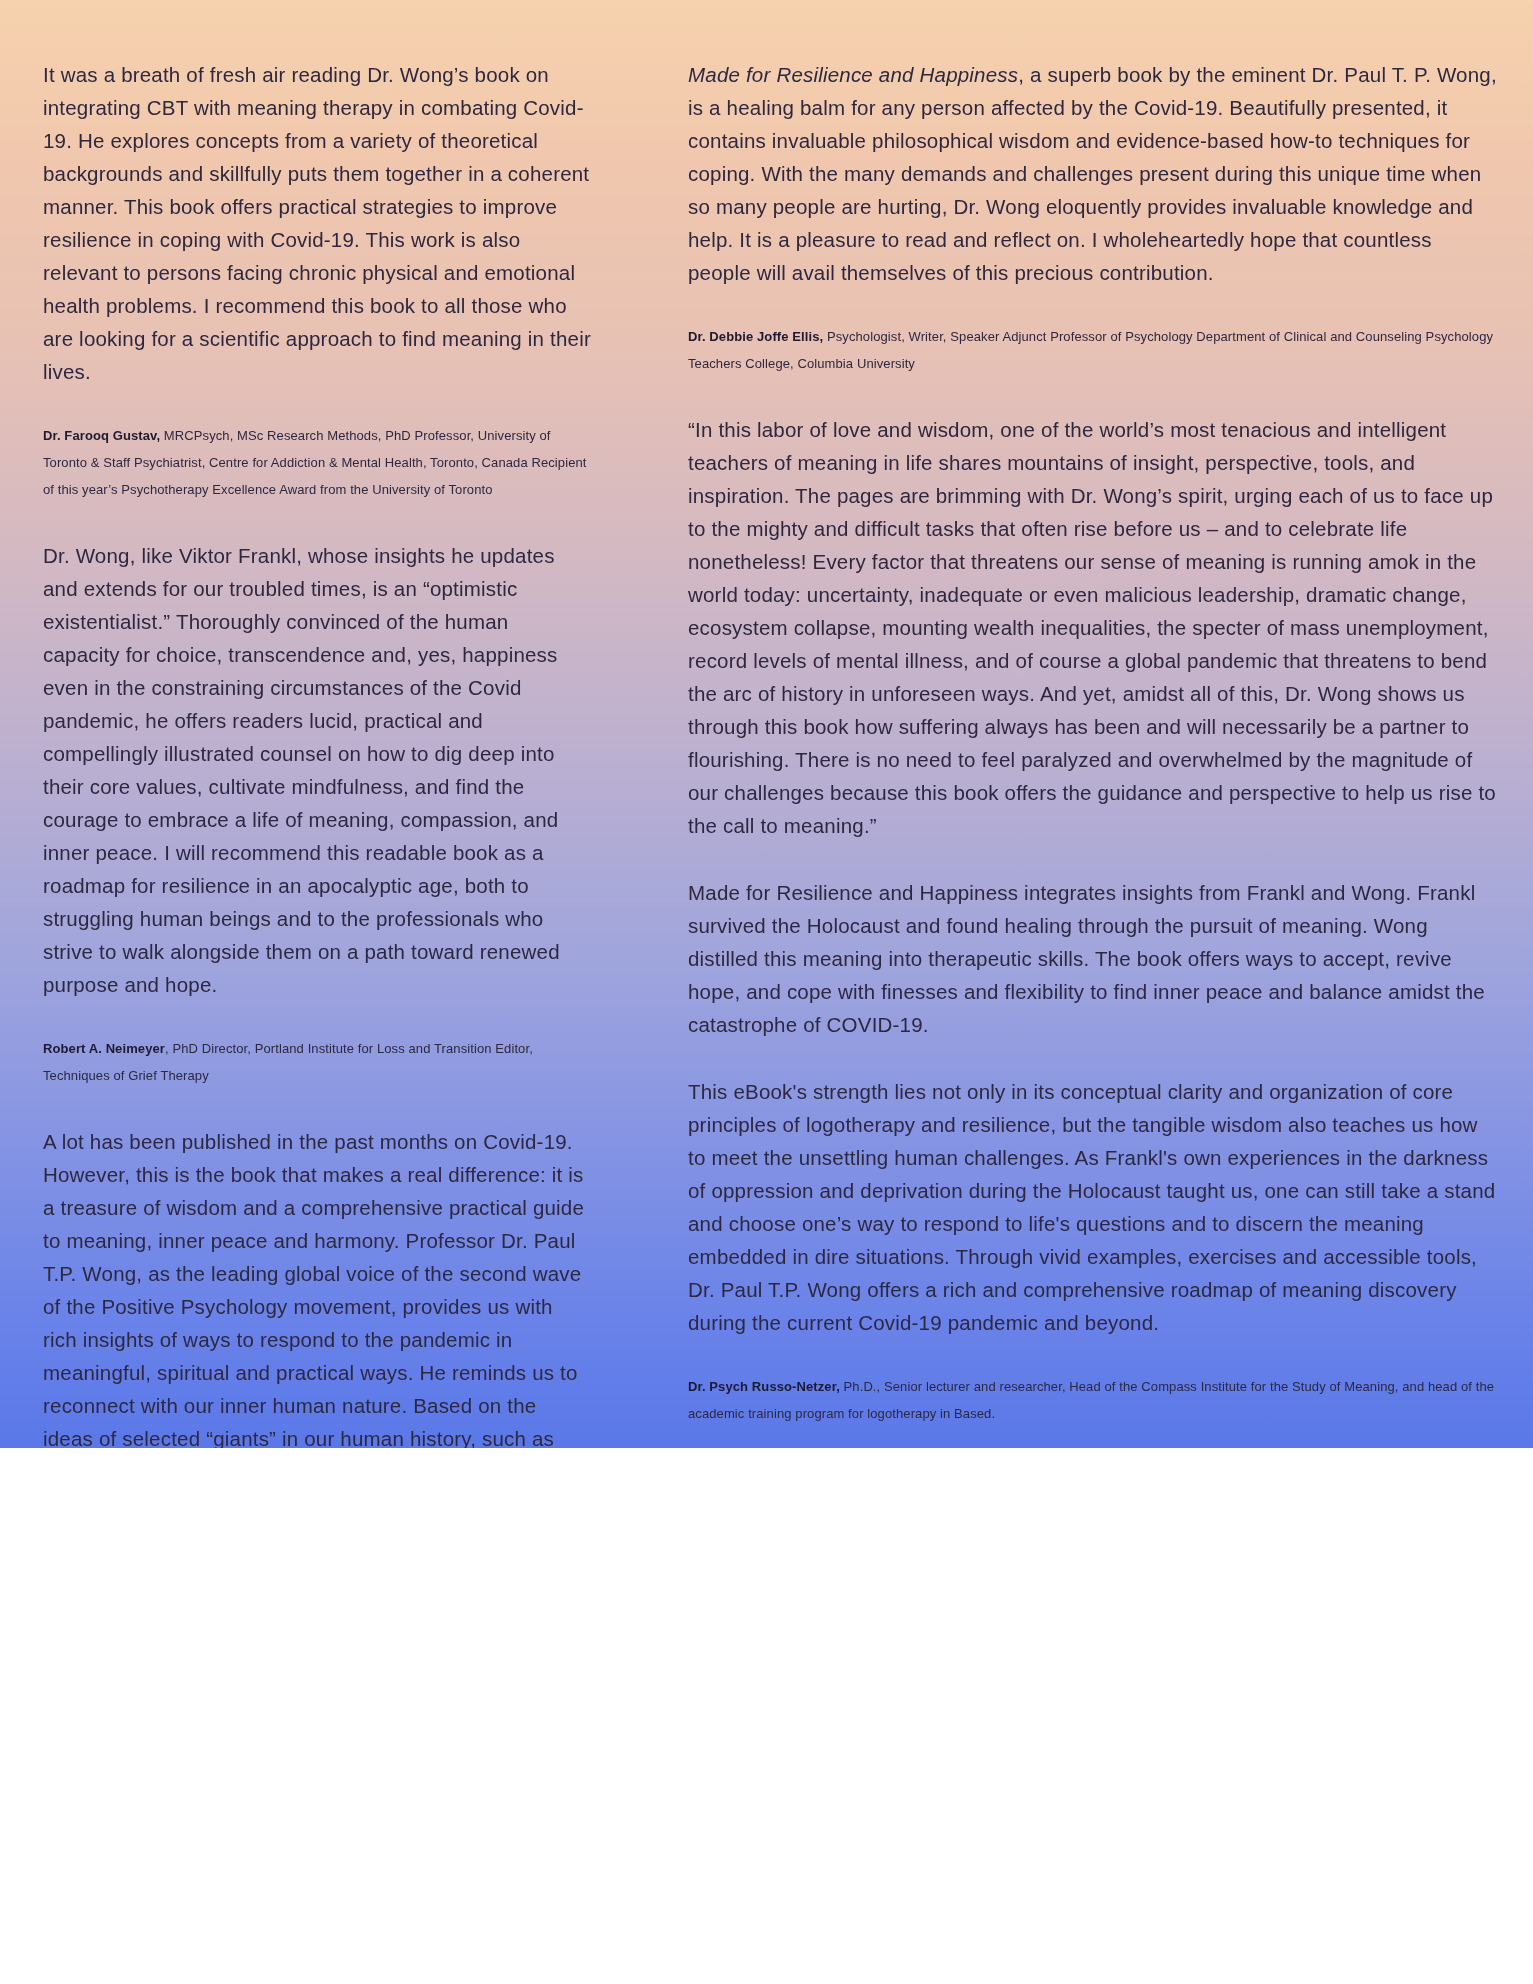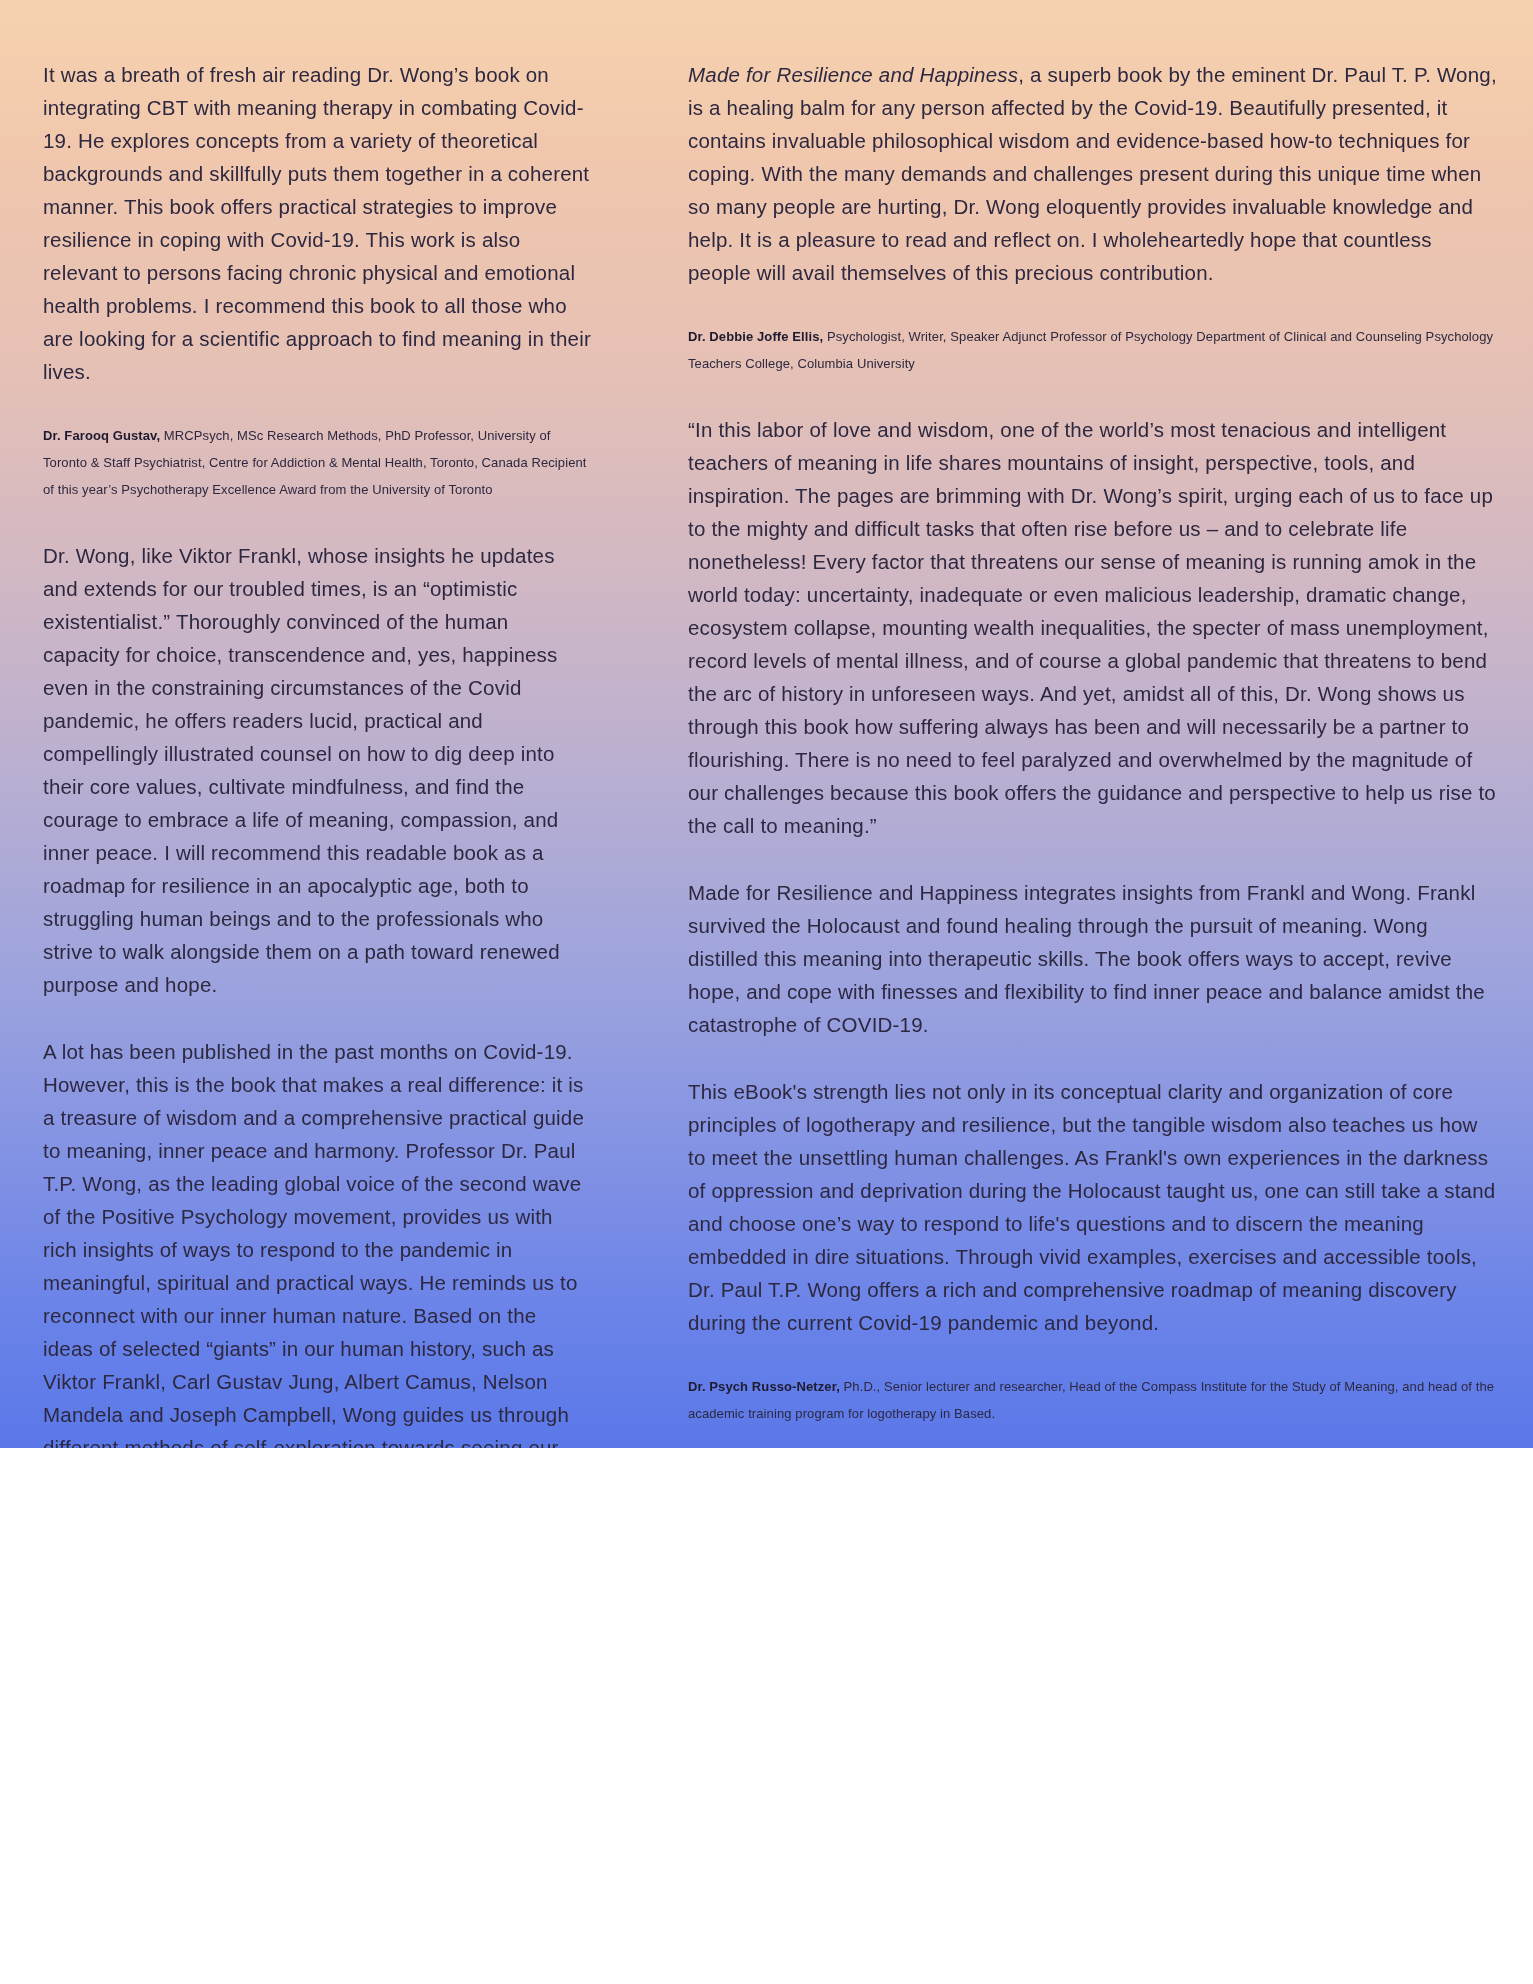--- a/index.html
+++ b/index.html
@@ -90,20 +90,21 @@
 </head>
 <body>
 
 <div class="page">
 
   <div class="col col-left">
     <p class="quote">It was a breath of fresh air reading Dr. Wong’s book on integrating CBT with meaning therapy in combating Covid-19. He explores concepts from a variety of theoretical backgrounds and skillfully puts them together in a coherent manner. This book offers practical strategies to improve resilience in coping with Covid-19. This work is also relevant to persons facing chronic physical and emotional health problems. I recommend this book to all those who are looking for a scientific approach to find meaning in their lives.</p>
     <p class="attr"><strong>Dr. Farooq Gustav,</strong><span> MRCPsych, MSc Research Methods, PhD Professor, University of Toronto &amp; Staff Psychiatrist, Centre for Addiction &amp; Mental Health, Toronto, Canada Recipient of this year’s Psychotherapy Excellence Award from the University of Toronto</span></p>
 
     <p class="quote">Dr. Wong, like Viktor Frankl, whose insights he updates and extends for our troubled times, is an “optimistic existentialist.”  Thoroughly convinced of the human capacity for choice, transcendence and, yes, happiness even in the constraining circumstances of the Covid pandemic, he offers readers lucid, practical and compellingly illustrated counsel on how to dig deep into their core values, cultivate mindfulness, and find the courage to embrace a life of meaning, compassion, and inner peace. I will recommend this readable book as a roadmap for resilience in an apocalyptic age, both to struggling human beings and to the professionals who strive to walk alongside them on a path toward renewed purpose and hope.</p>
+    <p class="attr"><strong>Robert A. Neimeyer</strong><span>, PhD Director, Portland Institute for Loss and Transition Editor, Techniques of Grief Therapy</span></p>
 
     <p class="quote">A lot has been published in the past months on Covid-19. However, this is the book that makes a real difference: it is a treasure of wisdom and a comprehensive practical guide to meaning, inner peace and harmony. Professor Dr. Paul T.P. Wong, as the leading global voice of the second wave of the Positive Psychology movement, provides us with rich insights of ways to respond to the pandemic in meaningful, spiritual and practical ways. He reminds us to reconnect with our inner human nature. Based on the ideas of selected “giants” in our human history, such as Viktor Frankl, Carl Gustav Jung, Albert Camus, Nelson Mandela and Joseph Campbell, Wong guides us through different methods of self-exploration towards seeing our own life's inner value in reflection of death through Existential Positive Psychology. Bravo!</p>
     <p class="attr"><strong>Claude-Helene Mayer,</strong><span> Professor in Industrial and Organisational Psychology Department of Industrial Psychology and People Management University of Johannesburg, Johannesburg, South Africa</span></p>
   </div>
 
   <div class="col col-right">
     <p class="quote"><span class="it">Made for Resilience and Happiness</span><span>, a superb book by the eminent Dr. Paul T. P. Wong, is a healing balm for any person affected by the Covid-19. Beautifully presented, it contains invaluable philosophical wisdom and evidence-based how-to techniques for coping. With the many demands and challenges present during this unique time when so many people are hurting, Dr. Wong eloquently provides invaluable knowledge and help. It is a pleasure to read and reflect on. I wholeheartedly hope that countless people will avail themselves of this precious contribution.</span></p>
     <p class="attr"><strong>Dr. Debbie Joffe Ellis,</strong><span> Psychologist, Writer, Speaker Adjunct Professor of Psychology Department of Clinical and Counseling Psychology Teachers College, Columbia University</span></p>
 
     <p class="quote">“In this labor of love and wisdom, one of the world’s most tenacious and intelligent teachers of meaning in life shares mountains of insight, perspective, tools, and inspiration. The pages are brimming with Dr. Wong’s spirit, urging each of us to face up to the mighty and difficult tasks that often rise before us – and to celebrate life nonetheless! Every factor that threatens our sense of meaning is running amok in the world today: uncertainty, inadequate or even malicious leadership, dramatic change, ecosystem collapse, mounting wealth inequalities, the specter of mass unemployment, record levels of mental illness, and of course a global pandemic that threatens to bend the arc of history in unforeseen ways. And yet, amidst all of this, Dr. Wong shows us through this book how suffering always has been and will necessarily be a partner to flourishing. There is no need to feel paralyzed and overwhelmed by the magnitude of our challenges because this book offers the guidance and perspective to help us rise to the call to meaning.”</p>

